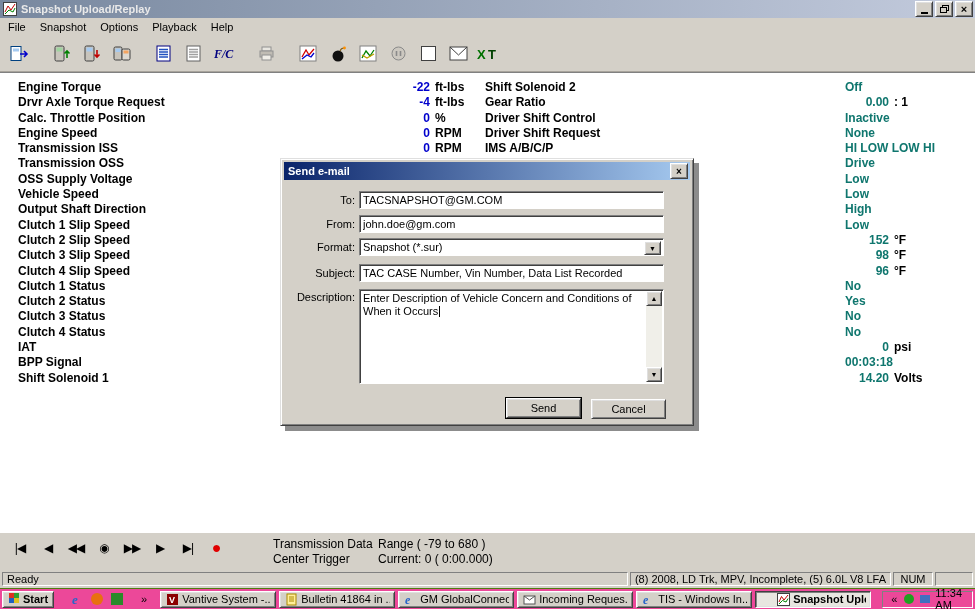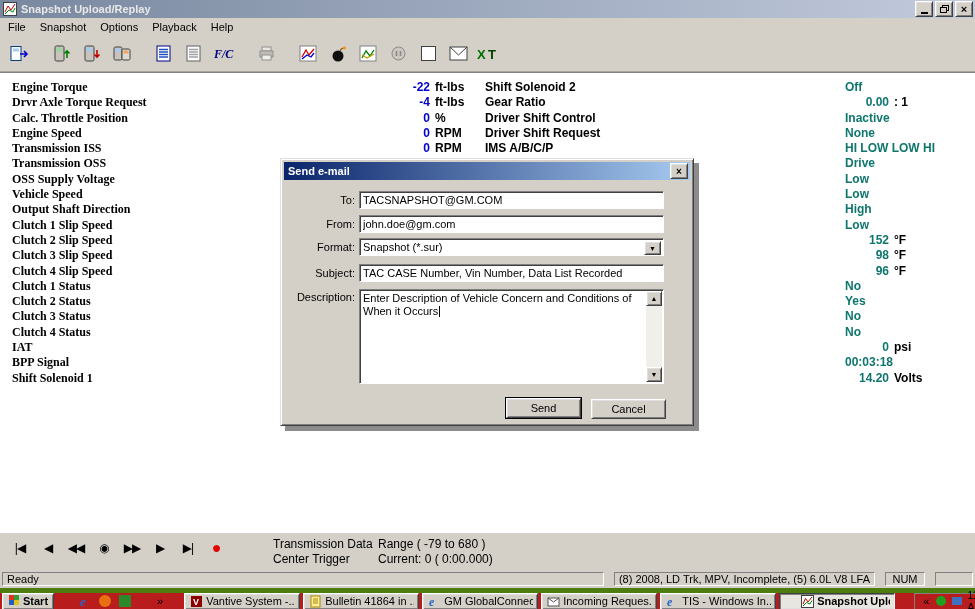--- a/index.html
+++ b/index.html
@@ -25,46 +25,46 @@
   .menubar{position:absolute;left:0;top:18px;width:100%;height:17px;display:flex;align-items:center;font-size:11px;padding-left:1px;box-sizing:border-box;}
   .menu-item{padding:1px 7px;}
   .toolbar{position:absolute;left:0;top:35px;width:100%;height:37px;display:flex;align-items:center;padding-left:5px;box-sizing:border-box;border-bottom:1px solid #A8A49C;}
   .tb-btn{width:30px;height:30px;display:flex;align-items:center;justify-content:center;}
   .tb-ico{display:flex;align-items:center;justify-content:center;}
   .tb-sep{width:12px;height:30px;}
 
   
   .content{position:absolute;left:0;top:72px;width:100%;height:460px;background:#FFFFFF;padding-top:7px;box-sizing:border-box;border-top:1px solid #808080;}
   .row{display:flex;height:15.3px;line-height:15.3px;font-size:12px;font-weight:bold;white-space:nowrap;}
-  .c1{width:370px;padding-left:12px;box-sizing:border-box;overflow:hidden;font-family:Liberation Serif, serif;}
+  .c1{width:370px;padding-left:18px;box-sizing:border-box;overflow:hidden;}
   .c2{width:60px;text-align:right;color:#0000CC;}
   .c3{width:55px;padding-left:5px;box-sizing:border-box;}
   .c4{width:360px;overflow:hidden;}
   .c5{display:flex;}
   .v2{color:#0f766e;}
   .v2.num{width:44px;text-align:right;display:inline-block;}
   .u2{padding-left:5px;}
 
   
   .playback{position:absolute;left:0;top:532px;width:100%;height:38px;background:#D4D0C8;border-top:1px solid #FFFFFF;}
   .pb-controls{position:absolute;left:6px;top:8px;display:flex;}
   .pb-btn{width:28px;text-align:center;font-size:12px;letter-spacing:-1px;color:#000;cursor:default;}
   .pb-btn.record{color:#E00000;font-size:16px;line-height:14px;}
   .pb-col1{position:absolute;left:273px;top:4px;font-size:12px;line-height:15px;color:#000;}
   .pb-col2{position:absolute;left:378px;top:4px;font-size:12px;line-height:15px;color:#000;}
 
   
-  .statusbar{position:absolute;left:0;top:570px;width:100%;height:18px;display:flex;align-items:stretch;gap:10px;padding:2px;box-sizing:border-box;font-size:11px;background:#D4D0C8;}
+  .statusbar{position:absolute;left:0;top:570px;width:100%;height:18px;display:flex;align-items:stretch;gap:2px;padding:2px;box-sizing:border-box;font-size:11px;background:#D4D0C8;}
   .pane{display:flex;align-items:center;padding:0 4px;white-space:nowrap;}
   .pane-ready{flex:1;}
   .pane-num{width:30px;justify-content:center;}
   .pane-blank{width:28px;}
 
   
-  .taskbar{position:absolute;left:0;top:588px;width:100%;height:21px;background:#b91c1c;border-top:5px solid #4d7c0f;display:flex;align-items:center;padding:0 2px;box-sizing:border-box;gap:19px;}
+  .taskbar{position:absolute;left:0;top:588px;width:100%;height:21px;background:#ec4899;border-top:1px solid #4d7c0f;display:flex;align-items:center;padding:0 2px;box-sizing:border-box;gap:11px;}
   .start-btn{height:17px;display:flex;align-items:center;gap:3px;padding:0 5px;font-size:11px;font-weight:bold;box-sizing:border-box;}
   .ql{display:flex;align-items:center;gap:3px;margin:0 3px;}
   .ql-ico{width:17px;height:16px;display:flex;align-items:center;justify-content:center;}
   .chev{font-size:11px;padding:0 2px;}
   .tasks{display:flex;gap:3px;}
   .task-btn{width:116px;height:17px;display:flex;align-items:center;gap:3px;padding:0 4px;box-sizing:border-box;font-size:11px;white-space:nowrap;overflow:hidden;}
   .task-btn.active{border-color:#404040 #FFFFFF #FFFFFF #404040;box-shadow:inset 1px 1px 0 #808080,inset -1px -1px 0 #DFDFDF;background:#E8E6E0;font-weight:bold;padding-left:20px;}
   .task-ico{width:14px;height:14px;flex:0 0 auto;display:flex;align-items:center;justify-content:center;}
   .task-label{overflow:hidden;}
   .tray{margin-left:auto;height:17px;display:flex;align-items:center;gap:4px;padding:0 6px;font-size:11px;box-sizing:border-box;}

